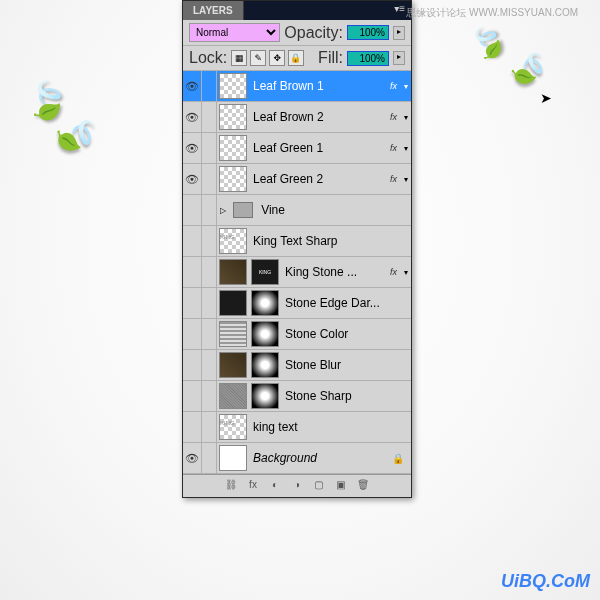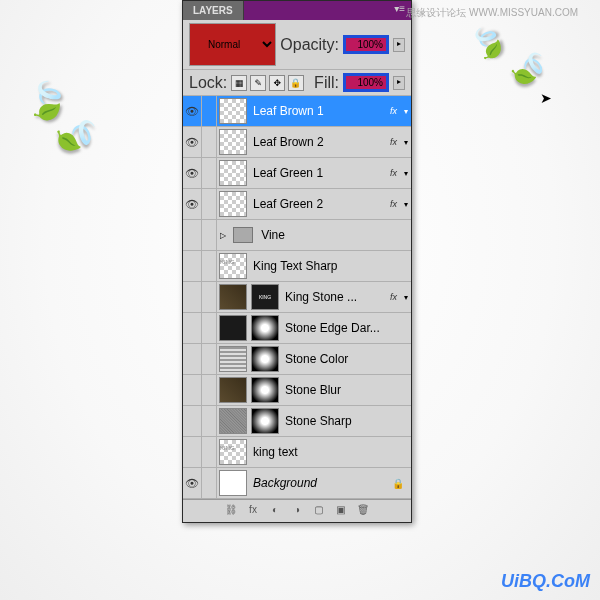--- a/index.html
+++ b/index.html
@@ -1,25 +1,25 @@
 <!DOCTYPE html>
 <html><head>
 <meta charset="utf-8">
 <style>
 body{margin:0;font-family:Arial,sans-serif;font-size:11px;background:#fff;width:600px;height:600px;position:relative;overflow:hidden}
 .canvas{position:absolute;inset:0;background:radial-gradient(ellipse at 50% 40%,#fff 0%,#f8f8f8 60%,#eee 100%)}
 .panel{position:absolute;left:182px;top:0;width:228px;background:#535353;border:1px solid #2a2a2a;box-shadow:2px 2px 6px rgba(0,0,0,0.4)}
-.tab-bar{display:flex;background:#701a75}
+.tab-bar{display:flex;background:#0f172a}
 .tab{background:#6b6b6b;color:#e0e0e0;padding:4px 10px;font-size:10px;font-weight:bold;border-right:1px solid #3a3a3a}
 .tab-close{margin-left:auto;padding:2px 6px;color:#ccc;font-size:10px}
 .panel-body{background:#d4d4d4}
 .row{display:flex;align-items:center;padding:3px 6px;border-bottom:1px solid #b0b0b0;gap:4px}
 .row label{font-size:16px;color:#333}
-select{font-size:10px;border:1px solid #999;background:#b91c1c;padding:14px;flex:1}
-.pct{border:3px solid #1d4ed8;background:#be185d;padding:1px 3px;font-size:10px;width:34px;text-align:right}
+select{font-size:10px;border:1px solid #999;background:#f0abfc;padding:2px;flex:1}
+.pct{border:1px solid #1d4ed8;background:#14b8a6;padding:1px 3px;font-size:10px;width:34px;text-align:right}
 .tri{width:10px;height:12px;background:#ccc;border:1px solid #999;font-size:8px;text-align:center}
 .icons{display:flex;gap:3px}
 .micon{width:14px;height:14px;border:1px solid #888;background:#e8e8e8;display:flex;align-items:center;justify-content:center;font-size:9px}
 .layers{background:#d4d4d4}
 .layer{display:flex;align-items:center;border-bottom:1px solid #b0b0b0;height:30px}
 .layer.sel{background:#2e8fff;color:#fff}
 .eye{width:18px;height:30px;border-right:1px solid #b0b0b0;display:flex;align-items:center;justify-content:center;font-size:11px;color:#333}
 .link{width:14px;height:30px;border-right:1px solid #b0b0b0}
 .thumb{width:26px;height:24px;border:1px solid #888;margin:0 2px;background:#fff;flex-shrink:0}
 .checker{background:repeating-conic-gradient(#ccc 0 25%,#fff 0 50%) 0 0/8px 8px}

